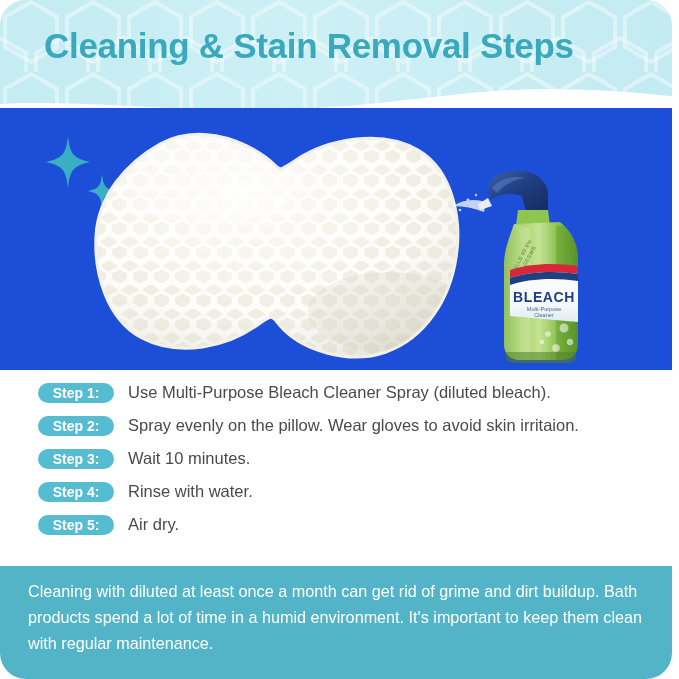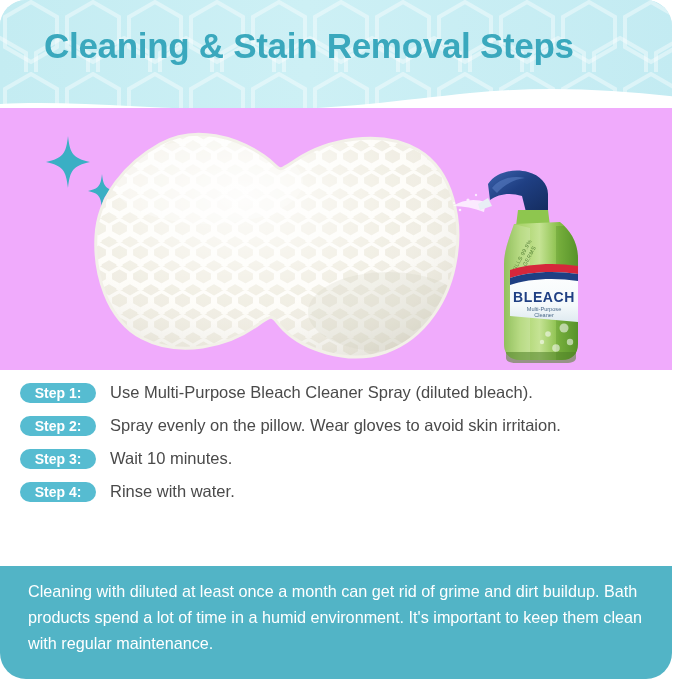--- a/index.html
+++ b/index.html
@@ -51,21 +51,21 @@
     white-space: nowrap;
     font-family: "Liberation Sans", sans-serif;
   }
 
   
   #hero {
     position: absolute;
     left: 0; top: 108px;
     width: 679px;
     height: 262px;
-    background: #f0abfc;
+    background: #1d4ed8;
   }
   #sparkles {
     position: absolute;
     left: 40px;
     top: 20px;
     width: 90px;
     height: 90px;
   }
   #sponge {
     position: absolute;
@@ -88,21 +88,21 @@
     left: 0;
     top: 376px;
     width: 679px;
     height: 178px;
   }
   .step-row {
     position: relative;
     height: 33px;
     display: flex;
     align-items: center;
-    padding-left: 20px;
+    padding-left: 38px;
   }
   .step-badge {
     flex: 0 0 auto;
     min-width: 62px;
     height: 20px;
     line-height: 20px;
     padding: 0 7px;
     border-radius: 10px;
     background: #56bcd1;
     color: #ffffff;
@@ -315,20 +315,24 @@
     <div class="step-row">
       <span class="step-badge">Step 3:</span>
       <span class="step-text">Wait 10 minutes.</span>
     </div>
 
     <div class="step-row">
       <span class="step-badge">Step 4:</span>
       <span class="step-text">Rinse with water.</span>
     </div>
 
+    <div class="step-row">
+      <span class="step-badge">Step 5:</span>
+      <span class="step-text">Air dry.</span>
+    </div>
   </div>
 
   <div id="footer">
     <div id="footer-text">
       <span>Cleaning with diluted at least </span><span class="hl">once a month</span><span> can get rid of grime and dirt buildup. Bath products spend a lot of time in a humid environment. It's important to keep them clean with regular maintenance.</span>
     </div>
   </div>
 
 </div>
 

